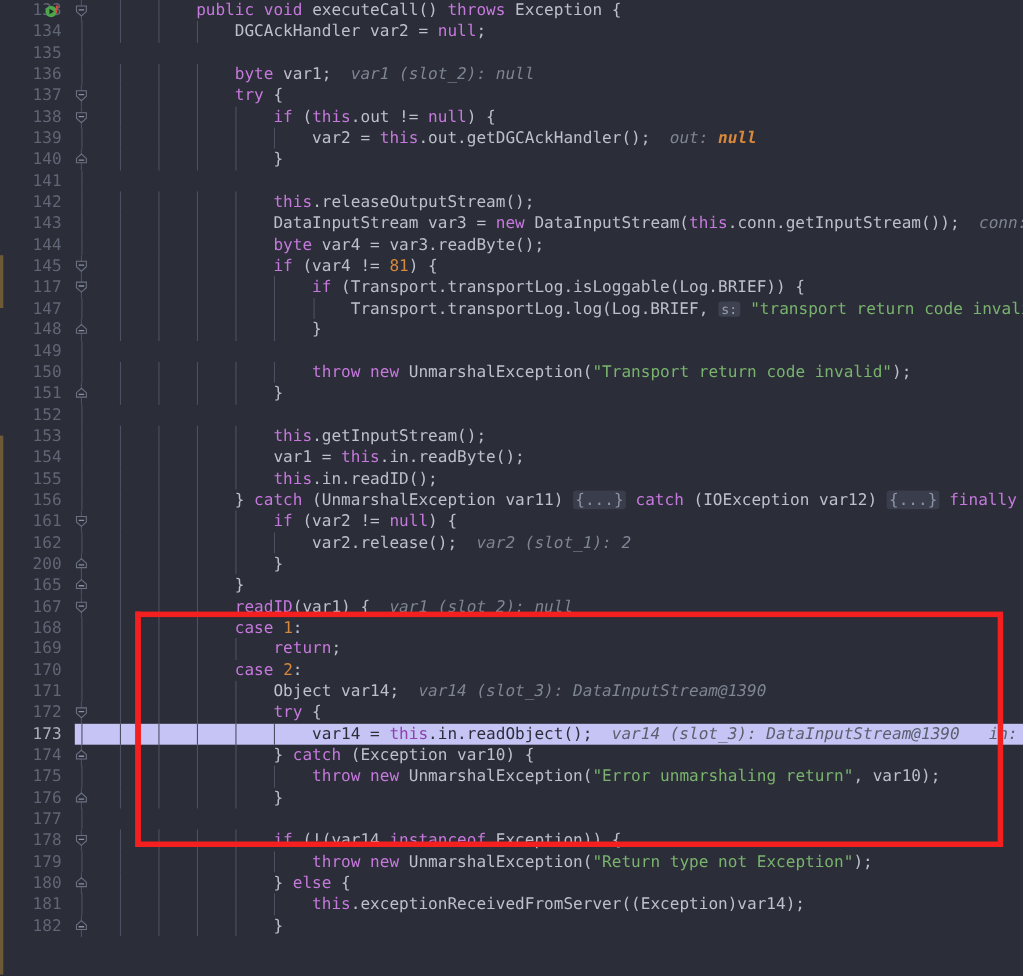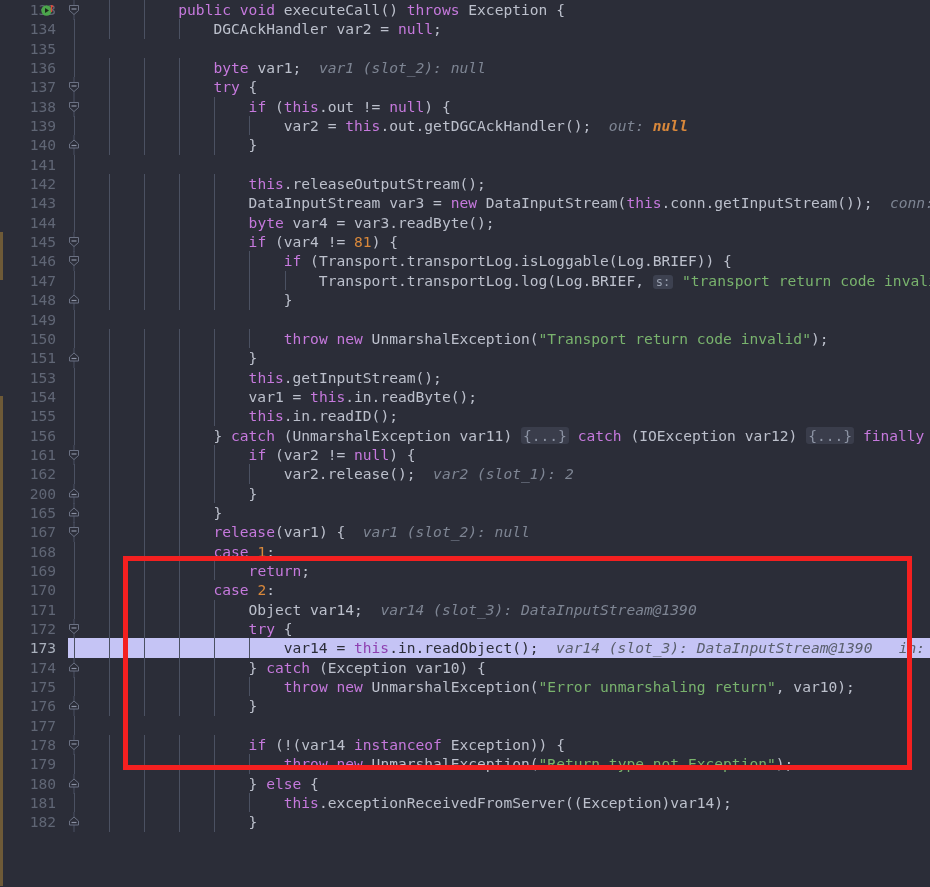--- a/index.html
+++ b/index.html
@@ -108,38 +108,39 @@
           </svg></span><span class="spine" style="left: 109px;"></span><span class="spine" style="left: 144.12px;"></span><span class="spine" style="left: 179.24px;"></span><span class="spine" style="left: 214.36px;"></span><span class="code" style="left: 108px;"><span class="txt">                }</span></span></div>
       <div class="row"><span class="lnum">141</span><span class="spine" style="left: 74px;"></span><span class="code" style="left: 108px;"></span></div>
       <div class="row"><span class="lnum">142</span><span class="spine" style="left: 74px;"></span><span class="spine" style="left: 109px;"></span><span class="spine" style="left: 144.12px;"></span><span class="spine" style="left: 179.24px;"></span><span class="spine" style="left: 214.36px;"></span><span class="code" style="left: 108px;"><span class="txt">                </span><span class="kw">this</span><span class="txt">.releaseOutputStream();</span></span></div>
       <div class="row"><span class="lnum">143</span><span class="spine" style="left: 74px;"></span><span class="spine" style="left: 109px;"></span><span class="spine" style="left: 144.12px;"></span><span class="spine" style="left: 179.24px;"></span><span class="spine" style="left: 214.36px;"></span><span class="code" style="left: 108px;"><span class="txt">                DataInputStream var3 = </span><span class="kw">new</span><span class="txt"> DataInputStream(</span><span class="kw">this</span><span class="txt">.conn.getInputStream());  </span><span class="hint">conn: TCPConnection@13</span></span></div>
       <div class="row"><span class="lnum">144</span><span class="spine" style="left: 74px;"></span><span class="spine" style="left: 109px;"></span><span class="spine" style="left: 144.12px;"></span><span class="spine" style="left: 179.24px;"></span><span class="spine" style="left: 214.36px;"></span><span class="code" style="left: 108px;"><span class="txt">                </span><span class="kw">byte</span><span class="txt"> var4 = var3.readByte();</span></span></div>
       <div class="row"><span class="lnum">145</span><span class="fold"><svg width="20" height="20" viewBox="0 0 20 20">
             <path d="M10 0 L10 20" stroke="#4b5162" stroke-width="1"></path>
             <path d="M5.5 5.5 h9 v5 l-4.5 4 l-4.5 -4 z" fill="#2b2d38" stroke="#6b7183" stroke-width="1"></path>
             <path d="M7.5 9 h5" stroke="#8b91a3" stroke-width="1.2"></path>
           </svg></span><span class="spine" style="left: 109px;"></span><span class="spine" style="left: 144.12px;"></span><span class="spine" style="left: 179.24px;"></span><span class="spine" style="left: 214.36px;"></span><span class="code" style="left: 108px;"><span class="txt">                </span><span class="kw">if</span><span class="txt"> (var4 != </span><span class="num">81</span><span class="txt">) {</span></span></div>
-      <div class="row"><span class="lnum">146</span><span class="fold"><svg width="20" height="20" viewBox="0 0 20 20">
+      <div class="row"><span class="lnum">117</span><span class="fold"><svg width="20" height="20" viewBox="0 0 20 20">
             <path d="M10 0 L10 20" stroke="#4b5162" stroke-width="1"></path>
             <path d="M5.5 5.5 h9 v5 l-4.5 4 l-4.5 -4 z" fill="#2b2d38" stroke="#6b7183" stroke-width="1"></path>
             <path d="M7.5 9 h5" stroke="#8b91a3" stroke-width="1.2"></path>
           </svg></span><span class="spine" style="left: 109px;"></span><span class="spine" style="left: 144.12px;"></span><span class="spine" style="left: 179.24px;"></span><span class="spine" style="left: 214.36px;"></span><span class="spine" style="left: 249.48px;"></span><span class="code" style="left: 108px;"><span class="txt">                    </span><span class="kw">if</span><span class="txt"> (Transport.transportLog.isLoggable(Log.BRIEF)) {</span></span></div>
       <div class="row"><span class="lnum">147</span><span class="spine" style="left: 74px;"></span><span class="spine" style="left: 109px;"></span><span class="spine" style="left: 144.12px;"></span><span class="spine" style="left: 179.24px;"></span><span class="spine" style="left: 214.36px;"></span><span class="spine" style="left: 249.48px;"></span><span class="spine" style="left: 284.6px;"></span><span class="code" style="left: 108px;"><span class="txt">                        Transport.transportLog.log(Log.BRIEF, </span><span class="pbadge">s:</span><span class="txt"> </span><span class="str">"transport return code invalid: "</span></span></div>
       <div class="row"><span class="lnum">148</span><span class="fold"><svg width="20" height="20" viewBox="0 0 20 20">
             <path d="M10 0 L10 20" stroke="#4b5162" stroke-width="1"></path>
             <path d="M5.5 13 h9 v-4 l-4.5 -4 l-4.5 4 z" fill="#2b2d38" stroke="#6b7183" stroke-width="1"></path>
             <path d="M7.5 10.5 h5" stroke="#8b91a3" stroke-width="1.2"></path>
           </svg></span><span class="spine" style="left: 109px;"></span><span class="spine" style="left: 144.12px;"></span><span class="spine" style="left: 179.24px;"></span><span class="spine" style="left: 214.36px;"></span><span class="spine" style="left: 249.48px;"></span><span class="code" style="left: 108px;"><span class="txt">                    }</span></span></div>
       <div class="row"><span class="lnum">149</span><span class="spine" style="left: 74px;"></span><span class="code" style="left: 108px;"></span></div>
       <div class="row"><span class="lnum">150</span><span class="spine" style="left: 74px;"></span><span class="spine" style="left: 109px;"></span><span class="spine" style="left: 144.12px;"></span><span class="spine" style="left: 179.24px;"></span><span class="spine" style="left: 214.36px;"></span><span class="spine" style="left: 249.48px;"></span><span class="code" style="left: 108px;"><span class="txt">                    </span><span class="kw">throw</span><span class="txt"> </span><span class="kw">new</span><span class="txt"> UnmarshalException(</span><span class="str">"Transport return code invalid"</span><span class="txt">);</span></span></div>
       <div class="row"><span class="lnum">151</span><span class="fold"><svg width="20" height="20" viewBox="0 0 20 20">
             <path d="M10 0 L10 20" stroke="#4b5162" stroke-width="1"></path>
             <path d="M5.5 13 h9 v-4 l-4.5 -4 l-4.5 4 z" fill="#2b2d38" stroke="#6b7183" stroke-width="1"></path>
             <path d="M7.5 10.5 h5" stroke="#8b91a3" stroke-width="1.2"></path>
           </svg></span><span class="spine" style="left: 109px;"></span><span class="spine" style="left: 144.12px;"></span><span class="spine" style="left: 179.24px;"></span><span class="spine" style="left: 214.36px;"></span><span class="code" style="left: 108px;"><span class="txt">                }</span></span></div>
+      <div class="row"><span class="lnum">152</span><span class="spine" style="left: 74px;"></span><span class="code" style="left: 108px;"></span></div>
       <div class="row"><span class="lnum">153</span><span class="spine" style="left: 74px;"></span><span class="spine" style="left: 109px;"></span><span class="spine" style="left: 144.12px;"></span><span class="spine" style="left: 179.24px;"></span><span class="spine" style="left: 214.36px;"></span><span class="code" style="left: 108px;"><span class="txt">                </span><span class="kw">this</span><span class="txt">.getInputStream();</span></span></div>
       <div class="row"><span class="lnum">154</span><span class="spine" style="left: 74px;"></span><span class="spine" style="left: 109px;"></span><span class="spine" style="left: 144.12px;"></span><span class="spine" style="left: 179.24px;"></span><span class="spine" style="left: 214.36px;"></span><span class="code" style="left: 108px;"><span class="txt">                var1 = </span><span class="kw">this</span><span class="txt">.in.readByte();</span></span></div>
       <div class="row"><span class="lnum">155</span><span class="spine" style="left: 74px;"></span><span class="spine" style="left: 109px;"></span><span class="spine" style="left: 144.12px;"></span><span class="spine" style="left: 179.24px;"></span><span class="spine" style="left: 214.36px;"></span><span class="code" style="left: 108px;"><span class="txt">                </span><span class="kw">this</span><span class="txt">.in.readID();</span></span></div>
       <div class="row"><span class="lnum">156</span><span class="spine" style="left: 74px;"></span><span class="spine" style="left: 109px;"></span><span class="spine" style="left: 144.12px;"></span><span class="spine" style="left: 179.24px;"></span><span class="code" style="left: 108px;"><span class="txt">            } </span><span class="kw">catch</span><span class="txt"> (UnmarshalException var11) </span><span class="fold-ph">{...}</span><span class="txt"> </span><span class="kw">catch</span><span class="txt"> (IOException var12) </span><span class="fold-ph">{...}</span><span class="txt"> </span><span class="kw">finally</span><span class="txt"> {</span></span></div>
       <div class="row"><span class="lnum">161</span><span class="fold"><svg width="20" height="20" viewBox="0 0 20 20">
             <path d="M10 0 L10 20" stroke="#4b5162" stroke-width="1"></path>
             <path d="M5.5 5.5 h9 v5 l-4.5 4 l-4.5 -4 z" fill="#2b2d38" stroke="#6b7183" stroke-width="1"></path>
             <path d="M7.5 9 h5" stroke="#8b91a3" stroke-width="1.2"></path>
           </svg></span><span class="spine" style="left: 109px;"></span><span class="spine" style="left: 144.12px;"></span><span class="spine" style="left: 179.24px;"></span><span class="spine" style="left: 214.36px;"></span><span class="code" style="left: 108px;"><span class="txt">                </span><span class="kw">if</span><span class="txt"> (var2 != </span><span class="kw">null</span><span class="txt">) {</span></span></div>
       <div class="row"><span class="lnum">162</span><span class="spine" style="left: 74px;"></span><span class="spine" style="left: 109px;"></span><span class="spine" style="left: 144.12px;"></span><span class="spine" style="left: 179.24px;"></span><span class="spine" style="left: 214.36px;"></span><span class="spine" style="left: 249.48px;"></span><span class="code" style="left: 108px;"><span class="txt">                    var2.release();  </span><span class="hint">var2 (slot_1): 2</span></span></div>
@@ -150,21 +151,21 @@
           </svg></span><span class="spine" style="left: 109px;"></span><span class="spine" style="left: 144.12px;"></span><span class="spine" style="left: 179.24px;"></span><span class="spine" style="left: 214.36px;"></span><span class="code" style="left: 108px;"><span class="txt">                }</span></span></div>
       <div class="row"><span class="lnum">165</span><span class="fold"><svg width="20" height="20" viewBox="0 0 20 20">
             <path d="M10 0 L10 20" stroke="#4b5162" stroke-width="1"></path>
             <path d="M5.5 13 h9 v-4 l-4.5 -4 l-4.5 4 z" fill="#2b2d38" stroke="#6b7183" stroke-width="1"></path>
             <path d="M7.5 10.5 h5" stroke="#8b91a3" stroke-width="1.2"></path>
           </svg></span><span class="spine" style="left: 109px;"></span><span class="spine" style="left: 144.12px;"></span><span class="spine" style="left: 179.24px;"></span><span class="code" style="left: 108px;"><span class="txt">            }</span></span></div>
       <div class="row"><span class="lnum">167</span><span class="fold"><svg width="20" height="20" viewBox="0 0 20 20">
             <path d="M10 0 L10 20" stroke="#4b5162" stroke-width="1"></path>
             <path d="M5.5 5.5 h9 v5 l-4.5 4 l-4.5 -4 z" fill="#2b2d38" stroke="#6b7183" stroke-width="1"></path>
             <path d="M7.5 9 h5" stroke="#8b91a3" stroke-width="1.2"></path>
-          </svg></span><span class="spine" style="left: 109px;"></span><span class="spine" style="left: 144.12px;"></span><span class="spine" style="left: 179.24px;"></span><span class="code" style="left: 108px;"><span class="txt">            </span><span class="kw">release</span><span class="txt">(var1) {  </span><span class="hint">var1 (slot_2): null</span></span></div>
+          </svg></span><span class="spine" style="left: 109px;"></span><span class="spine" style="left: 144.12px;"></span><span class="spine" style="left: 179.24px;"></span><span class="code" style="left: 108px;"><span class="txt">            </span><span class="kw">readID</span><span class="txt">(var1) {  </span><span class="hint">var1 (slot_2): null</span></span></div>
       <div class="row"><span class="lnum">168</span><span class="spine" style="left: 74px;"></span><span class="spine" style="left: 109px;"></span><span class="spine" style="left: 144.12px;"></span><span class="spine" style="left: 179.24px;"></span><span class="code" style="left: 108px;"><span class="txt">            </span><span class="kw">case</span><span class="txt"> </span><span class="num">1</span><span class="txt">:</span></span></div>
       <div class="row"><span class="lnum">169</span><span class="spine" style="left: 74px;"></span><span class="spine" style="left: 109px;"></span><span class="spine" style="left: 144.12px;"></span><span class="spine" style="left: 179.24px;"></span><span class="spine" style="left: 214.36px;"></span><span class="code" style="left: 108px;"><span class="txt">                </span><span class="kw">return</span><span class="txt">;</span></span></div>
       <div class="row"><span class="lnum">170</span><span class="spine" style="left: 74px;"></span><span class="spine" style="left: 109px;"></span><span class="spine" style="left: 144.12px;"></span><span class="spine" style="left: 179.24px;"></span><span class="code" style="left: 108px;"><span class="txt">            </span><span class="kw">case</span><span class="txt"> </span><span class="num">2</span><span class="txt">:</span></span></div>
       <div class="row"><span class="lnum">171</span><span class="spine" style="left: 74px;"></span><span class="spine" style="left: 109px;"></span><span class="spine" style="left: 144.12px;"></span><span class="spine" style="left: 179.24px;"></span><span class="spine" style="left: 214.36px;"></span><span class="code" style="left: 108px;"><span class="txt">                Object var14;  </span><span class="hint">var14 (slot_3): DataInputStream@1390</span></span></div>
       <div class="row"><span class="lnum">172</span><span class="fold"><svg width="20" height="20" viewBox="0 0 20 20">
             <path d="M10 0 L10 20" stroke="#4b5162" stroke-width="1"></path>
             <path d="M5.5 5.5 h9 v5 l-4.5 4 l-4.5 -4 z" fill="#2b2d38" stroke="#6b7183" stroke-width="1"></path>
             <path d="M7.5 9 h5" stroke="#8b91a3" stroke-width="1.2"></path>
           </svg></span><span class="spine" style="left: 109px;"></span><span class="spine" style="left: 144.12px;"></span><span class="spine" style="left: 179.24px;"></span><span class="spine" style="left: 214.36px;"></span><span class="code" style="left: 108px;"><span class="txt">                </span><span class="kw">try</span><span class="txt"> {</span></span></div>
       <div class="row cur"><div class="hl"></div><span class="lnum">173</span><span class="spine" style="left: 74px;"></span><span class="spine" style="left: 109px;"></span><span class="spine" style="left: 144.12px;"></span><span class="spine" style="left: 179.24px;"></span><span class="spine" style="left: 214.36px;"></span><span class="spine" style="left: 249.48px;"></span><span class="code" style="left: 108px;"><span class="txt">                    var14 = </span><span class="kw">this</span><span class="txt">.in.readObject();  </span><span class="hint">var14 (slot_3): DataInputStream@1390   in: ConnectionInputStr</span></span></div>

